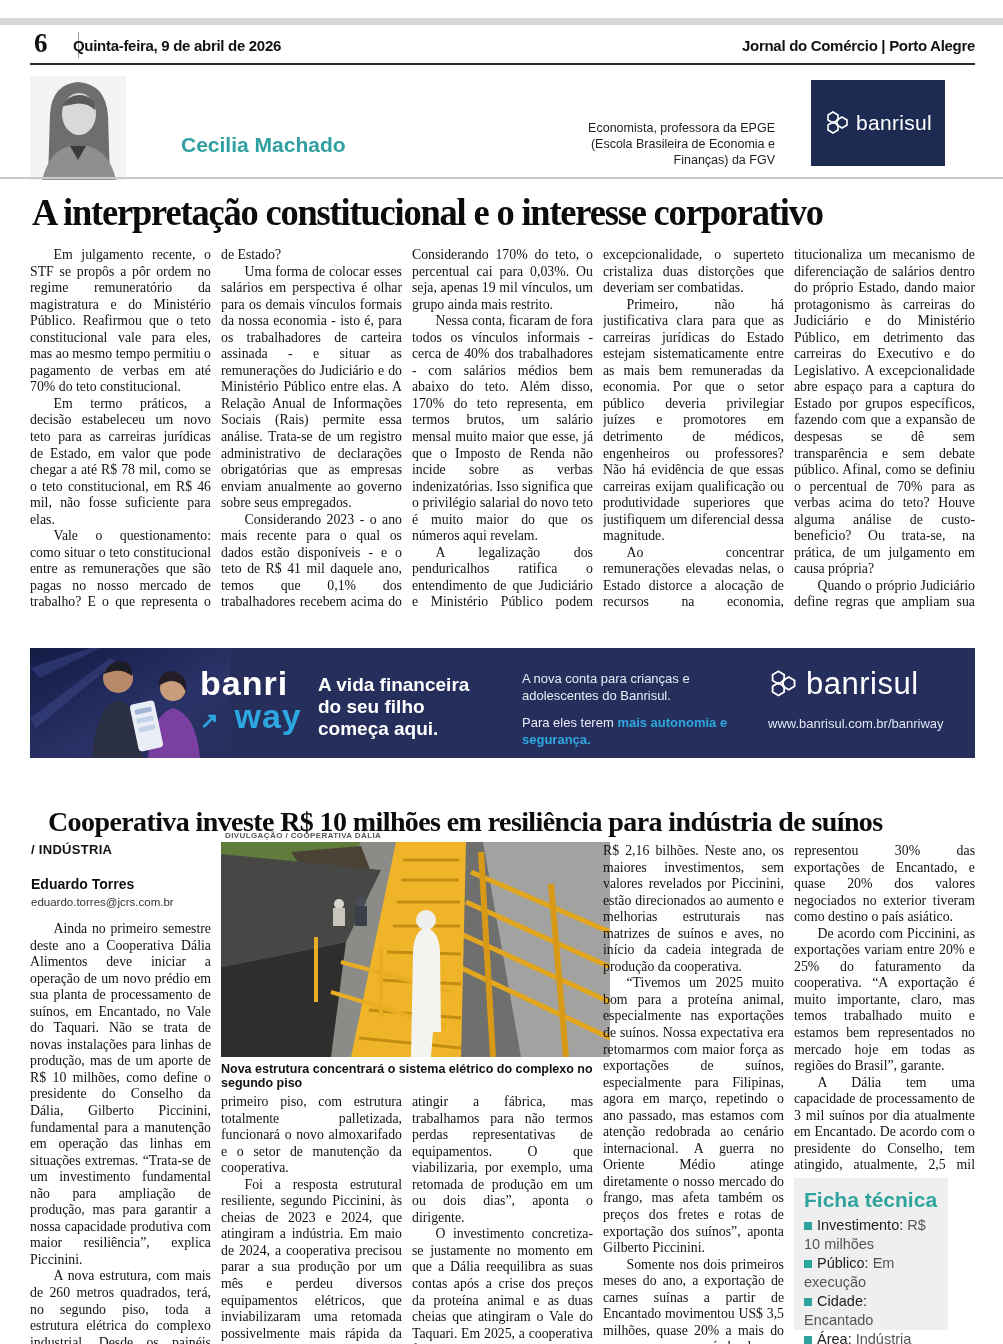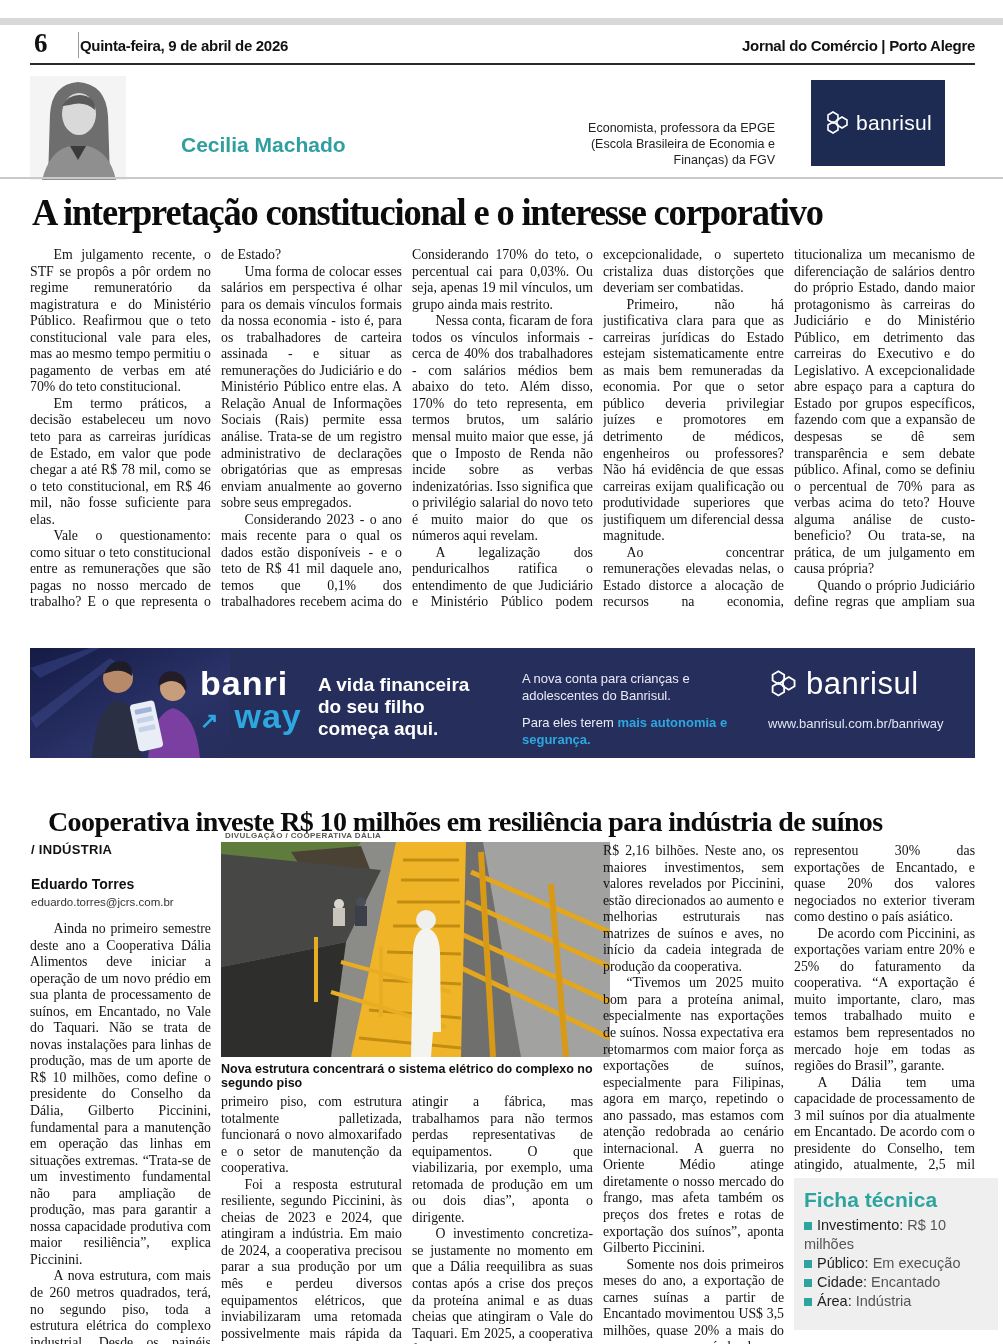--- a/index.html
+++ b/index.html
@@ -7,21 +7,21 @@
         font-family:"Liberation Serif",serif;color:#111;overflow:hidden;}
   .abs{position:absolute;}
 
   
   .top-strip{top:18px;left:0;width:1003px;height:7px;background:#d8d8d8;}
 
   
   .page-header{top:30px;left:30px;width:945px;height:33px;border-bottom:2px solid #2a2a2a;}
   .page-num{position:absolute;left:4px;top:-2px;font-size:27px;font-weight:bold;font-family:"Liberation Serif",serif;}
   .hdr-div{position:absolute;left:48px;top:2px;width:1px;height:26px;background:#999;}
-  .hdr-date{position:absolute;left:50px;top:7px;font-family:"Liberation Sans",sans-serif;font-size:15px;font-weight:bold;letter-spacing:-0.3px;}
+  .hdr-date{position:absolute;left:43px;top:7px;font-family:"Liberation Sans",sans-serif;font-size:15px;font-weight:bold;letter-spacing:-0.3px;}
   .hdr-masthead{position:absolute;right:0;top:7px;font-family:"Liberation Sans",sans-serif;font-size:15px;font-weight:bold;letter-spacing:-0.3px;}
 
   
   .portrait{top:76px;left:30px;width:96px;height:104px;}
   .op-title{top:80px;left:180px;font-family:"Liberation Sans",sans-serif;font-size:45px;font-weight:bold;color:#86c5c4;letter-spacing:-1px;}
   .op-author{top:133px;left:181px;font-family:"Liberation Sans",sans-serif;font-size:21px;font-weight:bold;color:#2f9fa0;}
   .op-cred{top:120px;left:560px;width:215px;text-align:right;font-family:"Liberation Sans",sans-serif;
            font-size:12.5px;color:#222;line-height:16px;white-space:pre-line;}
   .banrisul-box{top:80px;left:811px;width:134px;height:86px;background:#1d2b52;display:flex;align-items:center;justify-content:center;gap:6px;}
   .banrisul-box .word{color:#fff;font-family:"Liberation Sans",sans-serif;font-size:21px;letter-spacing:0.3px;}
@@ -67,21 +67,21 @@
   .c3{left:412px;top:1094px;height:250px;}
   .c4{left:603px;top:843px;height:501px;}
   .c5{left:794px;top:843px;height:330px;}
 
   .photo-credit{top:831px;left:225px;width:385px;font-family:"Liberation Sans",sans-serif;
                 font-size:8px;font-weight:bold;color:#555;letter-spacing:0.4px;}
   .photo{top:842px;left:221px;width:389px;height:215px;}
   .caption{top:1062px;left:221px;width:389px;font-family:"Liberation Sans",sans-serif;font-size:12.5px;font-weight:bold;color:#111;}
 
   
-  .ficha{top:1178px;left:794px;width:204px;height:152px;background:#efefef;padding:10px 8px 8px 10px;box-sizing:border-box;}
+  .ficha{top:1178px;left:794px;width:154px;height:152px;background:#efefef;padding:10px 8px 8px 10px;box-sizing:border-box;}
   .ficha-title{font-family:"Liberation Sans",sans-serif;font-size:21px;font-weight:bold;color:#2fa39e;margin:0 0 4px 0;}
   .ficha-row{font-family:"Liberation Sans",sans-serif;font-size:14.5px;line-height:19px;color:#555;}
   .ficha-row .bullet{display:inline-block;width:8px;height:8px;background:#2fa39e;margin-right:5px;}
   .ficha-row .f-label{font-weight:normal;color:#222;}
 </style>
 </head>
 <body>
 
 <div class="page">
 

